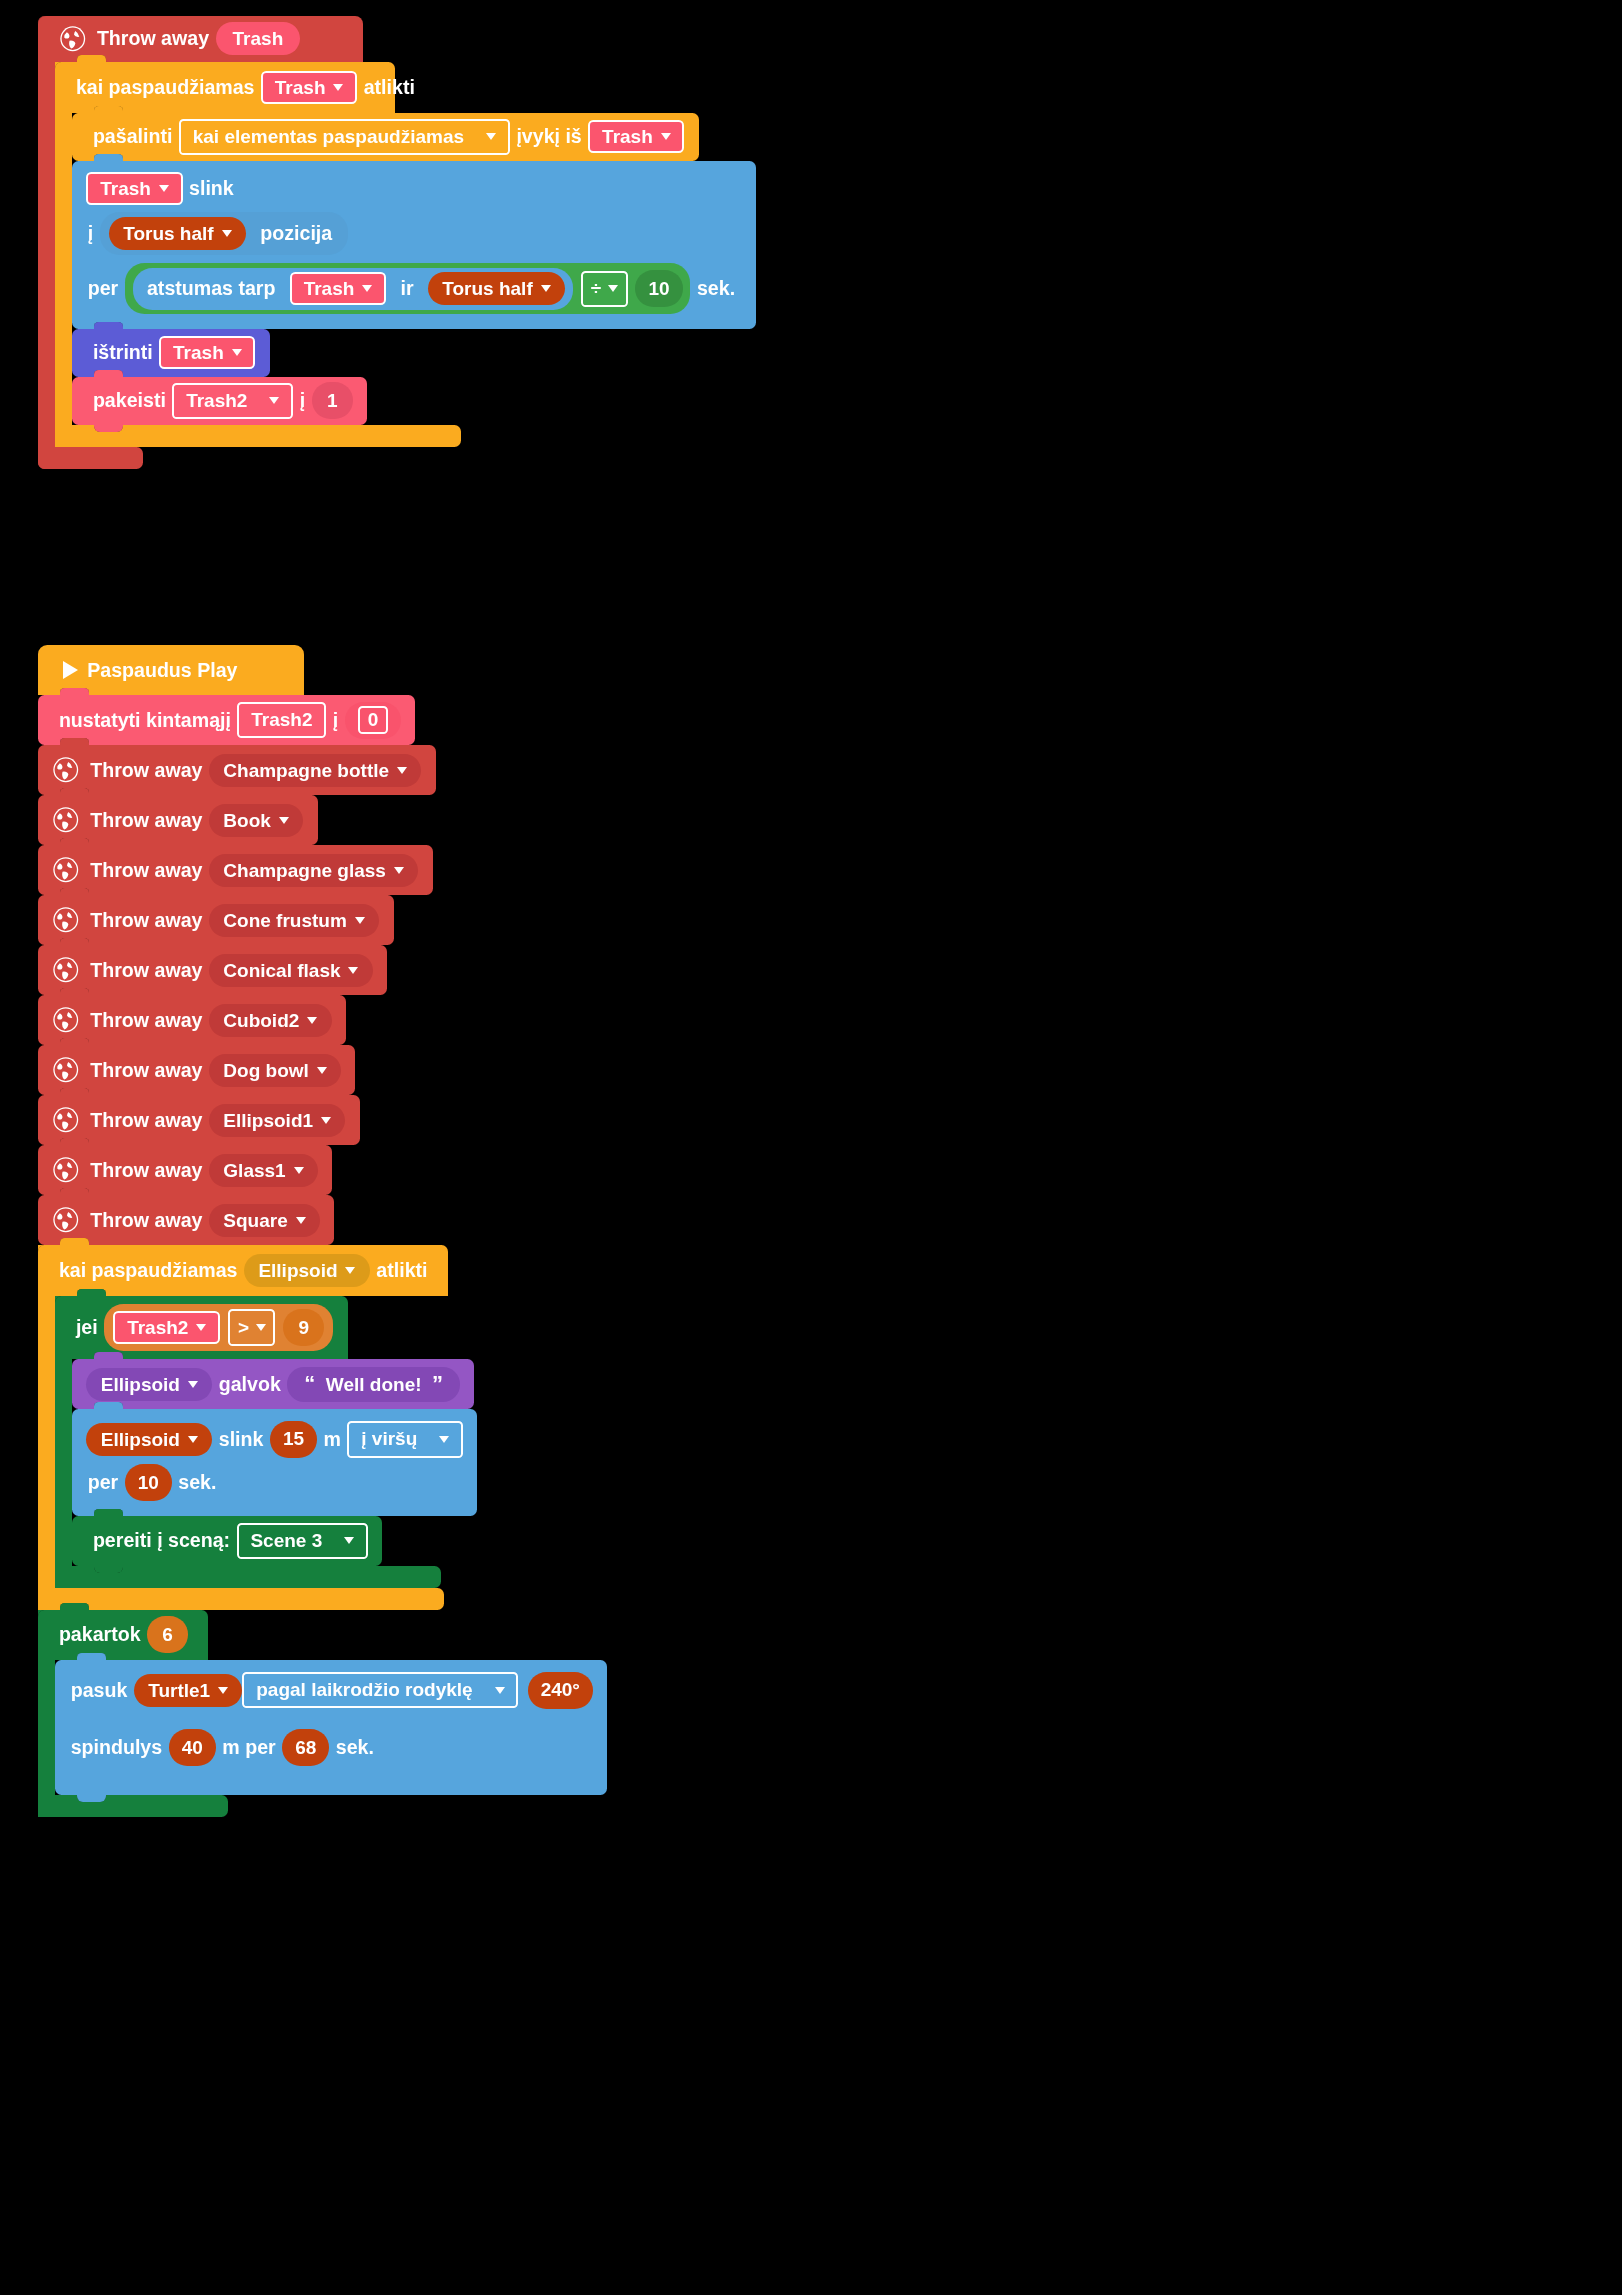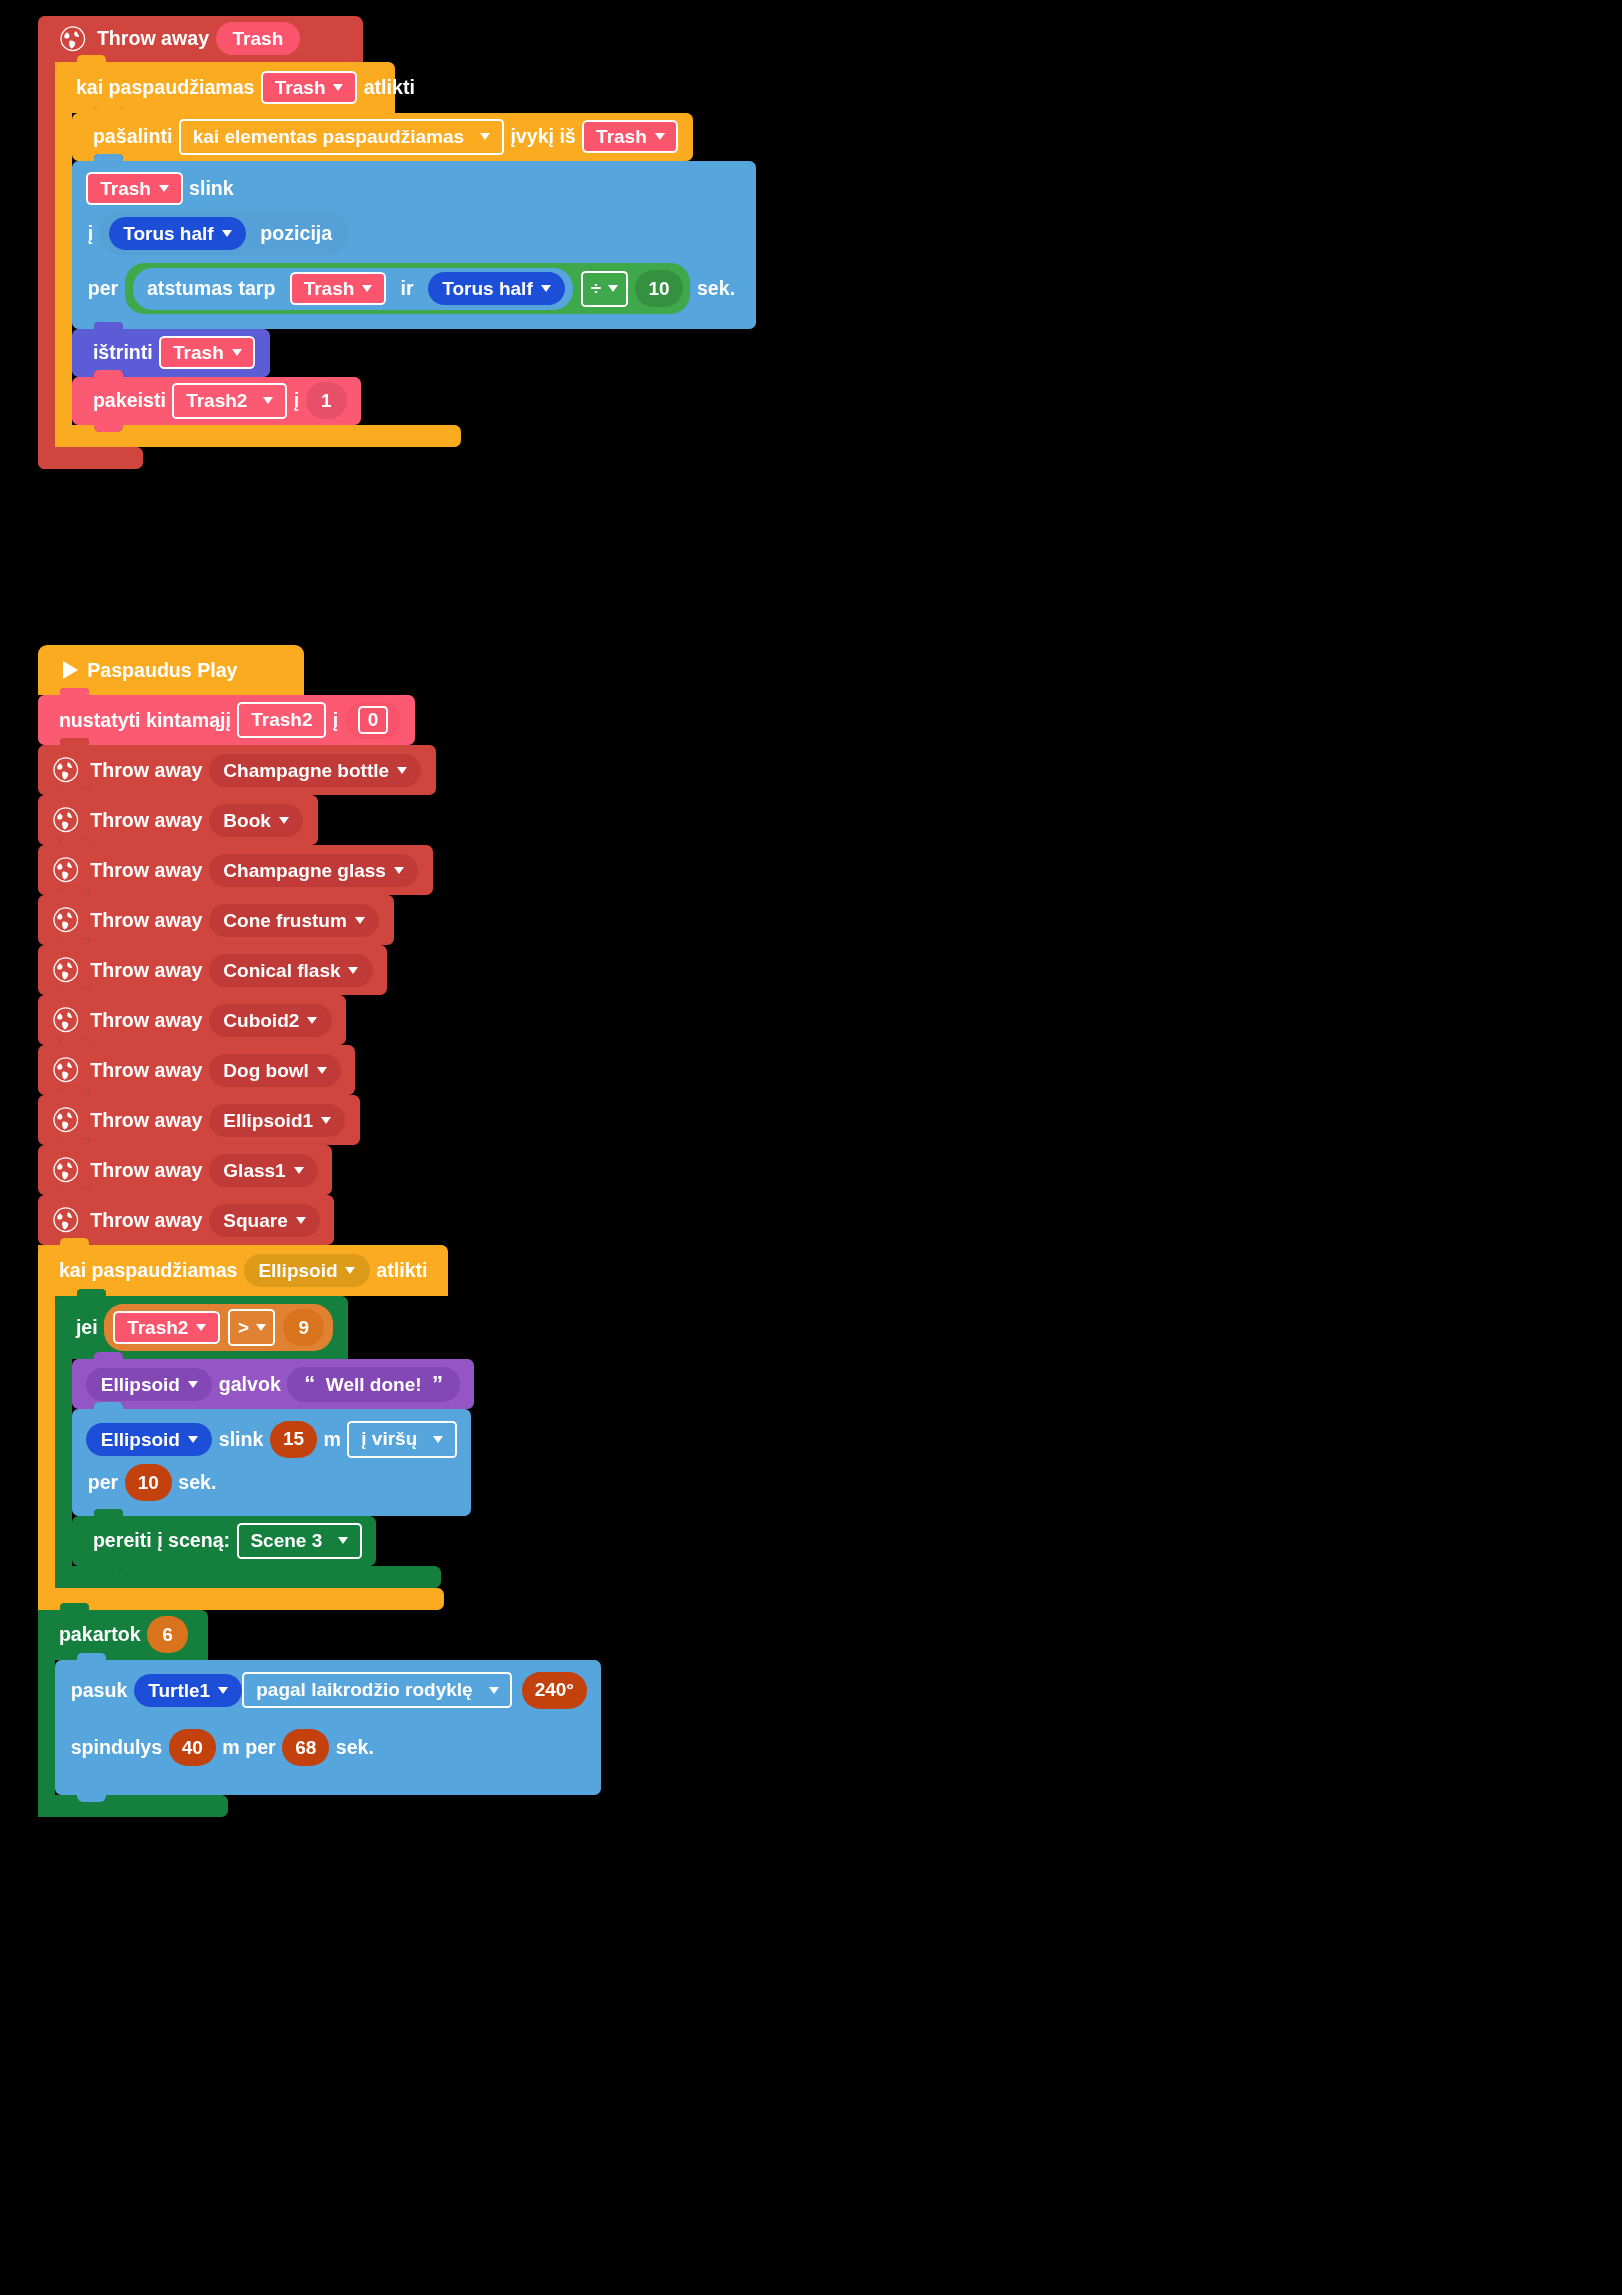--- a/index.html
+++ b/index.html
@@ -54,38 +54,38 @@
     border-radius:17px;padding:5.2px 14.4px;white-space:nowrap;
     font-weight:bold;font-size:19px;line-height:1;min-height:33px;
     box-sizing:border-box;
   }
   .pill.boxed{border:2px solid #fff;border-radius:5.2px;padding:4.6px 11.8px;}
   .pill .cv{width:0;height:0;border-left:5.9px solid transparent;border-right:5.9px solid transparent;border-top:7.2px solid #fff;display:inline-block;}
 
   
   .obj-pink  {background:#fb556e;}
   .obj-reddk {background:#c03a38;}
-  .obj-blue  {background:#1d4ed8;text-align:right;}
+  .obj-blue  {background:#c2410c;text-align:right;}
   .obj-purple{background:#8348b5;}
   .obj-yellow{background:#dd9b19;}
 
   
   .num{
     display:inline-flex;align-items:center;justify-content:center;
     min-width:41px;height:37px;border-radius:18.3px;padding:11px 13px;
     font-weight:bold;font-size:19px;box-sizing:border-box;
   }
   .num-blue  {background:#c2410c;}
   .num-orange{background:#d9731c;}
   .num-green {background:#35913f;}
   .num-boxed {border:2px solid #fff;border-radius:4.6px;}
 
   
   .sel{
-    display:inline-flex;align-items:center;gap:16px;
+    display:inline-flex;align-items:center;gap:22px;
     border:2px solid #fff;border-radius:4.6px;padding:5.2px 11.8px;
     font-weight:bold;font-size:19px;white-space:nowrap;box-sizing:border-box;
   }
   .sel .cv{width:0;height:0;border-left:5.9px solid transparent;border-right:5.9px solid transparent;border-top:7.2px solid #fff;}
 
   
   .rep{
     display:inline-flex;align-items:center;border-radius:19.6px;
     padding:5.2px 9.2px;gap:7.9px;box-sizing:border-box;
   }

